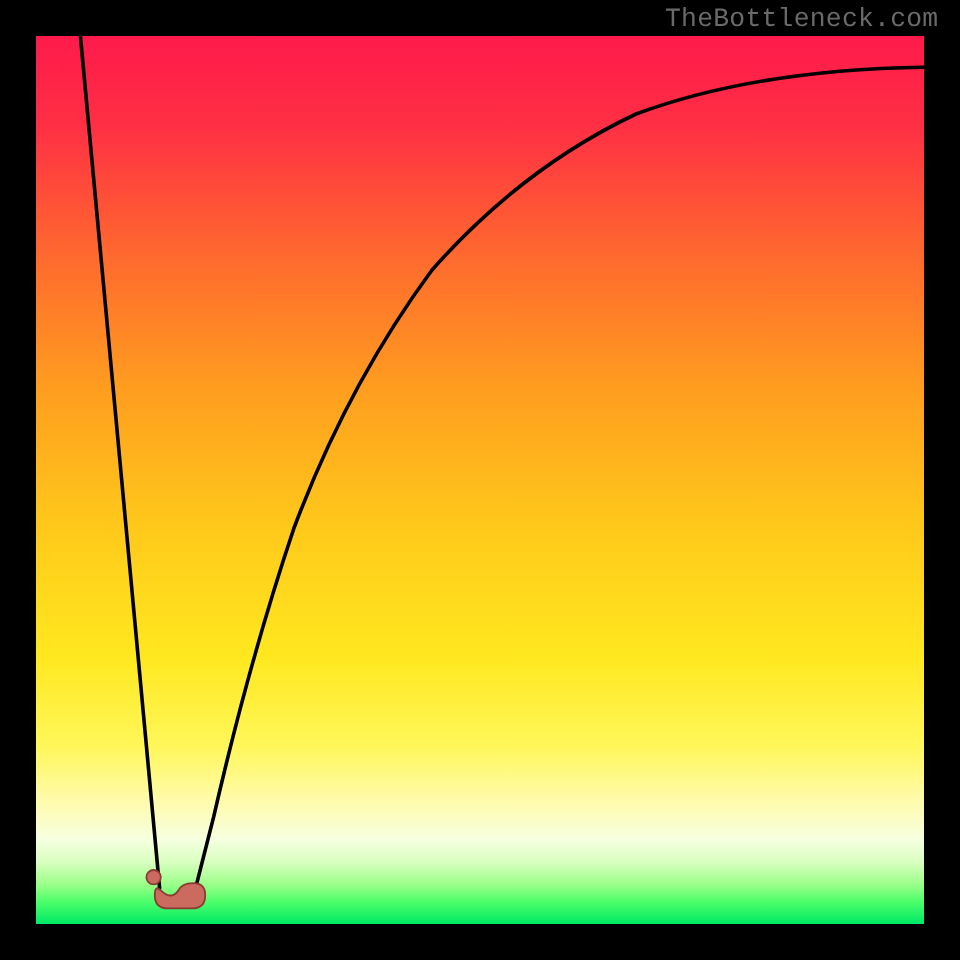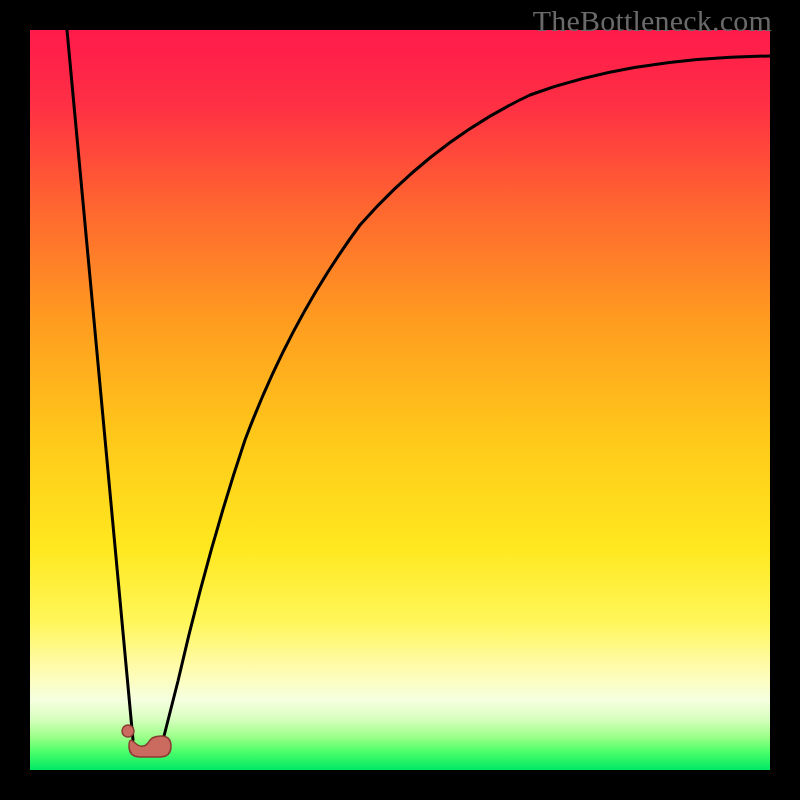--- a/index.html
+++ b/index.html
@@ -36,23 +36,23 @@
   .curve-svg {
     position: absolute;
     left: 0;
     top: 0;
     width: 740px;
     height: 740px;
   }
   .watermark {
     position: absolute;
     top: 4px;
-    right: 28px;
-    font-family: Liberation Serif, serif;
-    font-size: 30px;
+    right: 18px;
+    font-family: Liberation Mono, monospace;
+    font-size: 22px;
     color: #6a6a6a;
     letter-spacing: 0.2px;
   }
 </style>
 </head>
 <body>
 
 <div class="frame">
 
   <div class="plot">

